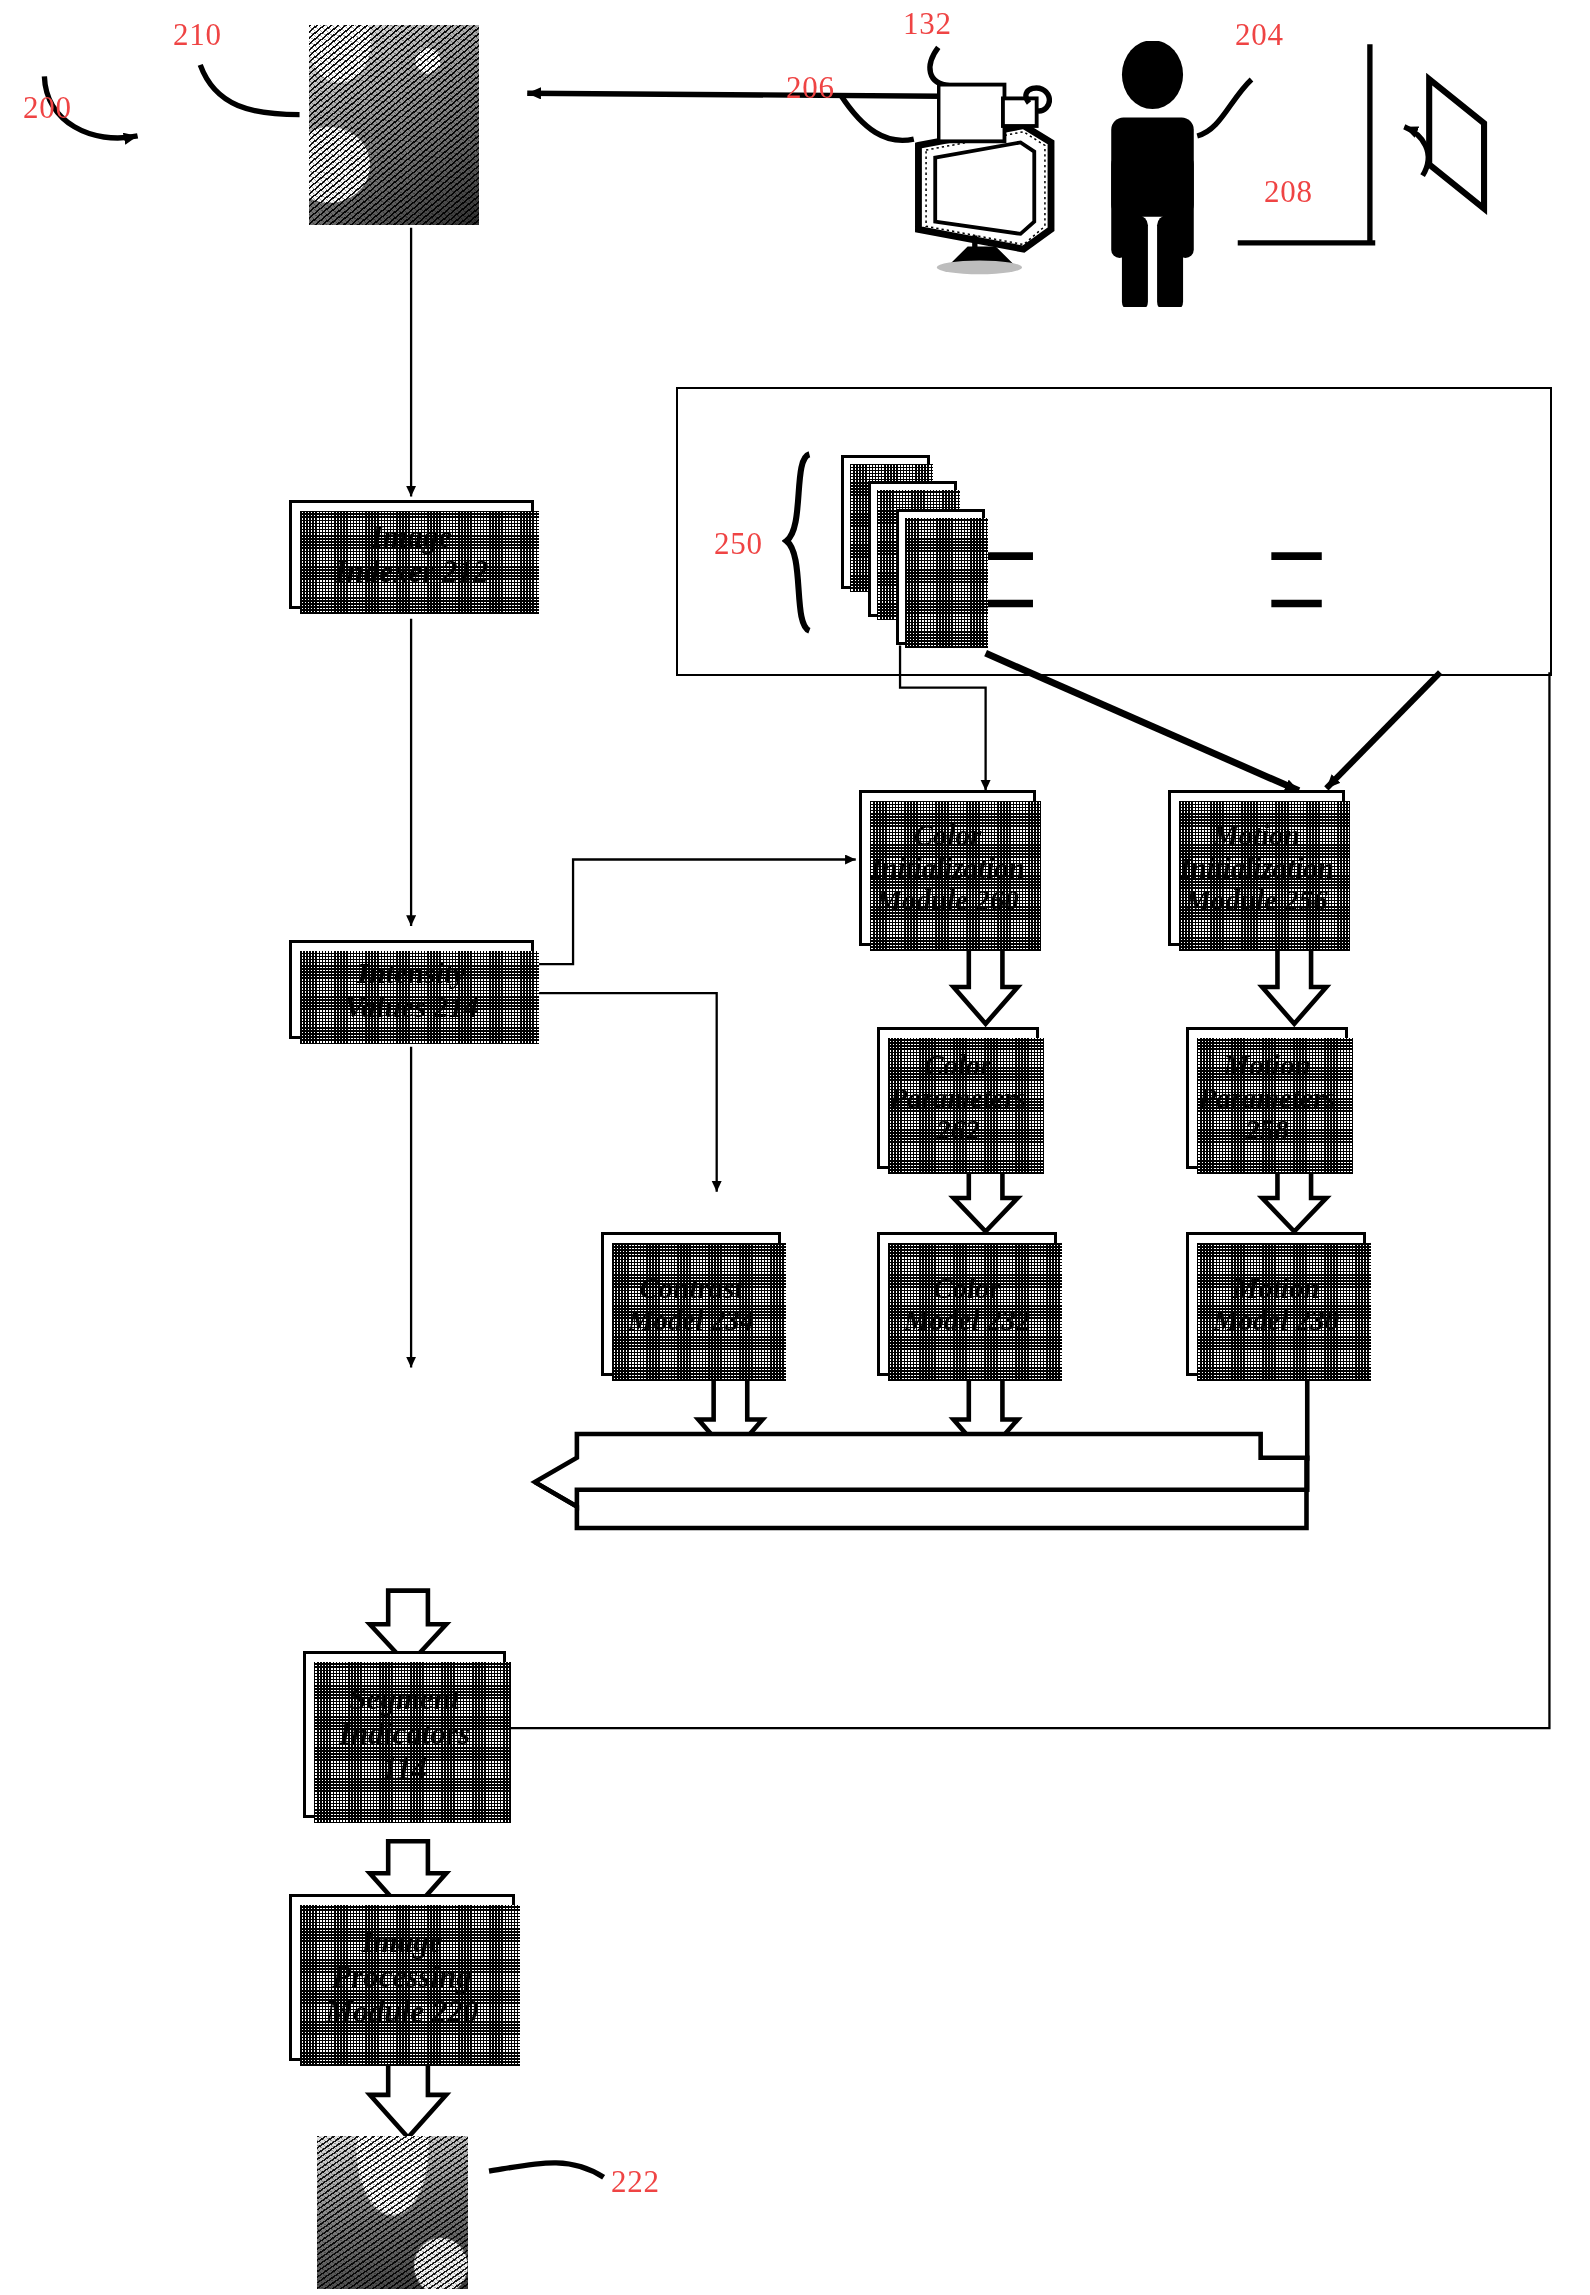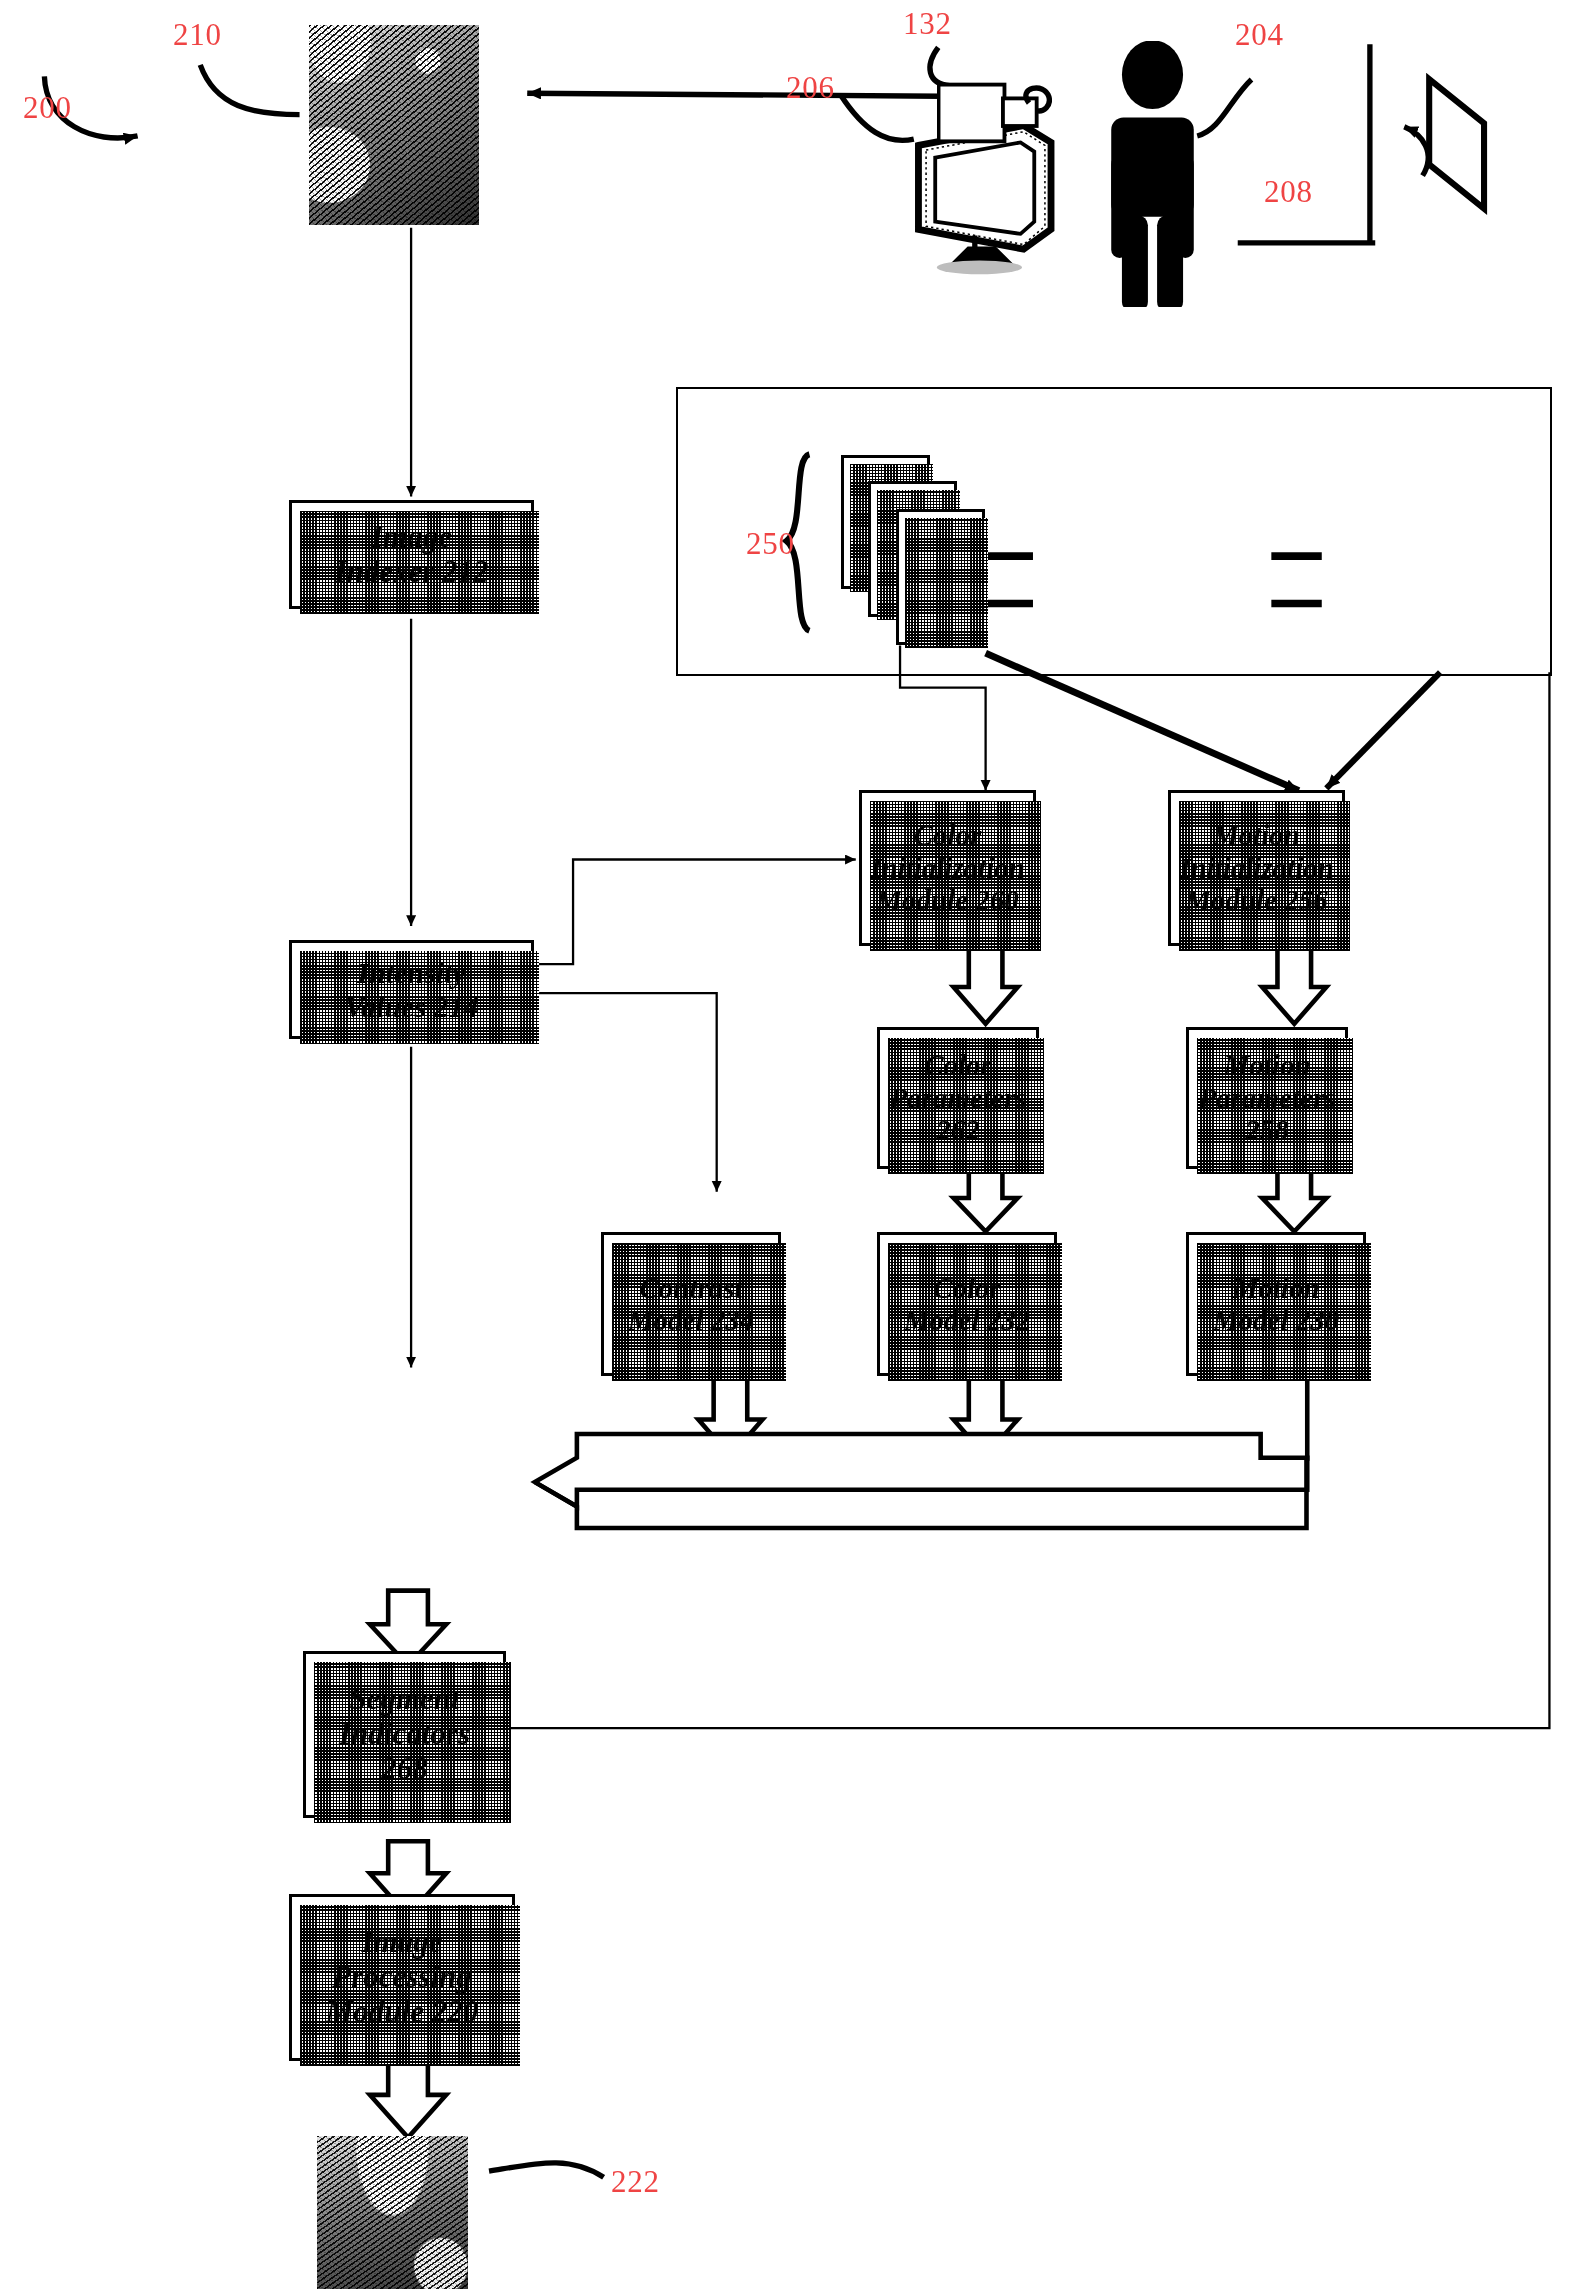--- a/index.html
+++ b/index.html
@@ -286,32 +286,32 @@
 
   <div class="box" style="left:1186px;top:1232px;width:180px;height:144px;font-size:29px;">
     <span style="white-space:pre-line;">Motion
 Model 230</span>
   </div>
 
 
   <div class="box" style="left:303px;top:1651px;width:203px;height:167px;font-size:31px;">
     <span style="white-space:pre-line;">Segment
 Indicators
-268</span>
+114</span>
   </div>
 
   <div class="box" style="left:289px;top:1894px;width:226px;height:167px;font-size:31px;">
     <span style="white-space:pre-line;">Image
 Processing
 Module 220</span>
   </div>
 
   <div class="ref" style="left:173px;top:17px;">210</div>
   <div class="ref" style="left:23px;top:90px;">200</div>
   <div class="ref" style="left:903px;top:6.1px;">132</div>
   <div class="ref" style="left:786px;top:70px;">206</div>
   <div class="ref" style="left:1235px;top:17px;">204</div>
   <div class="ref" style="left:1264px;top:174px;">208</div>
-  <div class="ref" style="left:714px;top:526px;margin-left:32px;">250</div>
+  <div class="ref" style="left:714px;top:526px;">250</div>
   <div class="ref" style="left:611px;top:2164px;">222</div>
 
 </div>
 
 
 </body></html>

